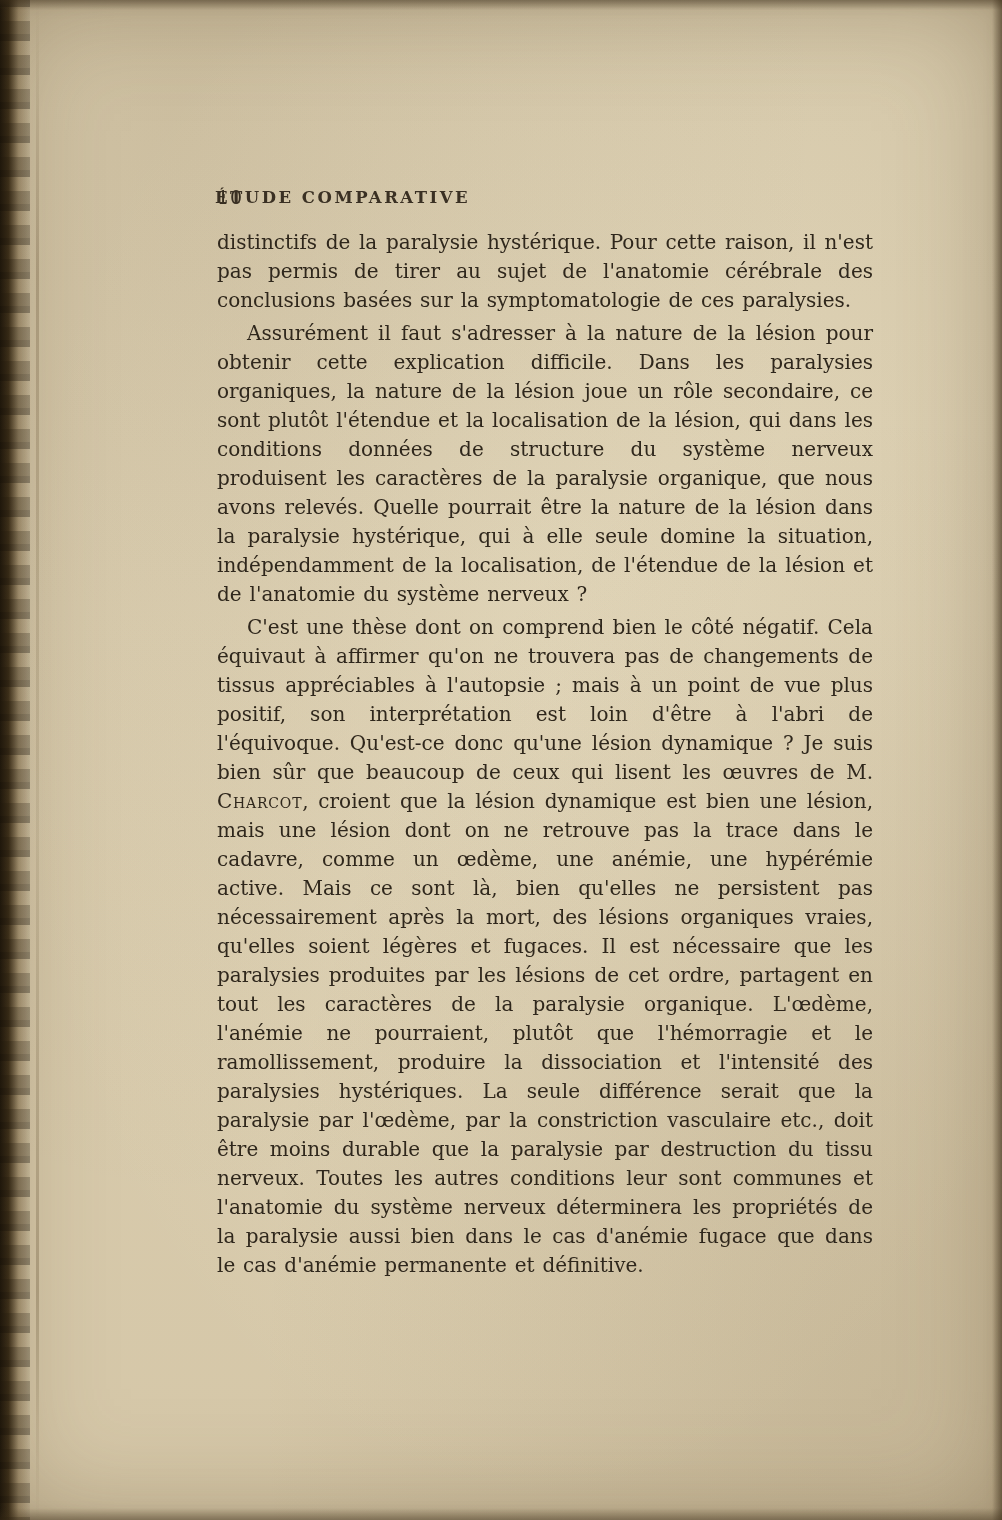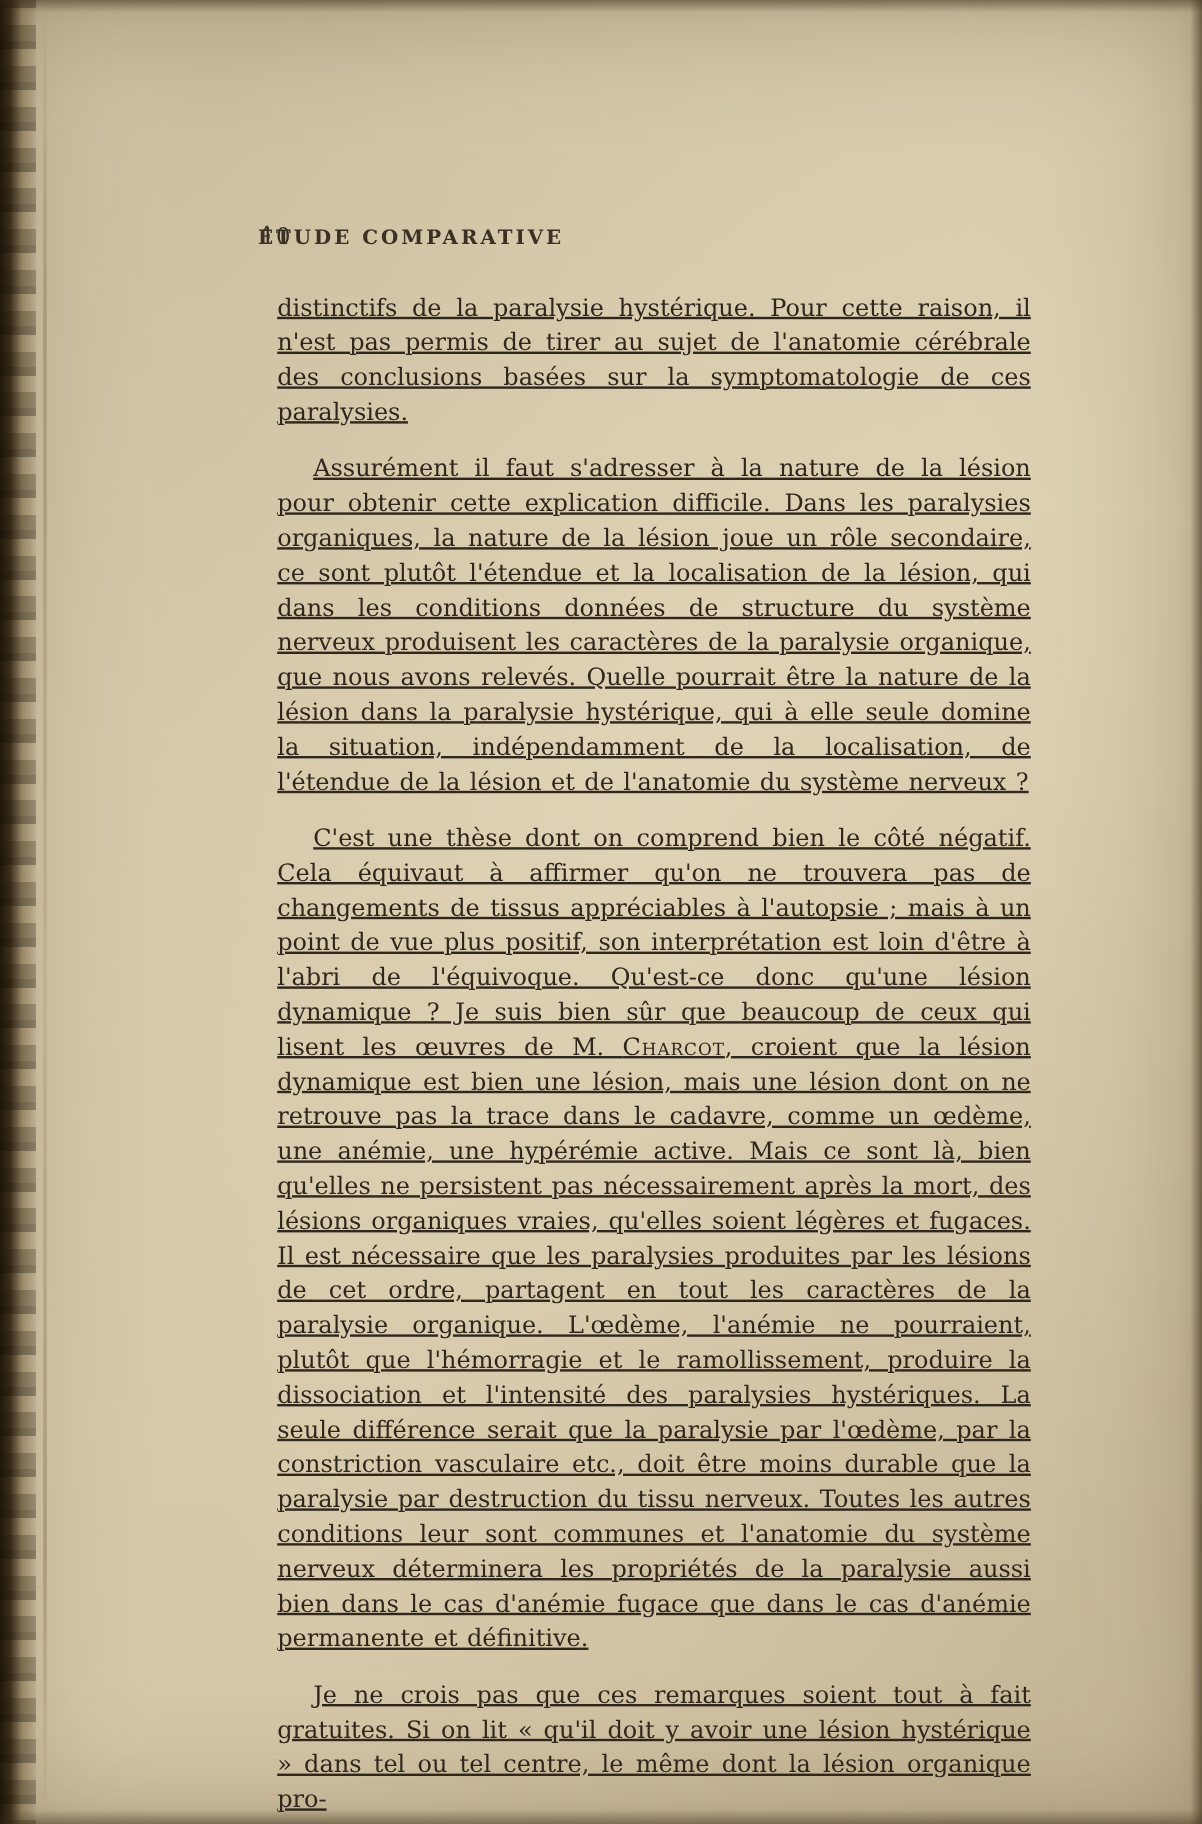--- a/index.html
+++ b/index.html
@@ -85,23 +85,22 @@
     top: 224px;
     left: 213px;
     width: 664px;
     color: #2f271c;
     font-size: 20px;
     line-height: 29px;
     text-align: justify;
     text-rendering: optimizeLegibility;
   }
   .text-block p {
-    margin: 18px;
+    margin: 4px;
     word-spacing: 1.5px;
-    text-decoration: underline;
   }
   .text-block p.indent { text-indent: 30px; }
   .text-block p.space-before { margin-top: 15px; }
   .sc { font-variant: small-caps; letter-spacing: 0.8px; }
 </style>
 </head>
 <body>
 
 <div class="scan">
   <div class="left-edge"></div>
@@ -112,15 +111,14 @@
 
   <div class="running-head">
     <span class="page-number">10</span>
     <span class="head-title">ÉTUDE COMPARATIVE</span>
   </div>
 
   <div class="text-block">
       <p class="">distinctifs de la paralysie hystérique. Pour cette raison, il n'est pas permis de tirer au sujet de l'anatomie cérébrale des conclusions basées sur la symptomatologie de ces paralysies.</p>
       <p class="indent">Assurément il faut s'adresser à la nature de la lésion pour obtenir cette explication difficile. Dans les paralysies organiques, la nature de la lésion joue un rôle secondaire, ce sont plutôt l'étendue et la localisation de la lésion, qui dans les conditions données de structure du système nerveux produisent les caractères de la paralysie organique, que nous avons relevés. Quelle pourrait être la nature de la lésion dans la paralysie hystérique, qui à elle seule domine la situation, indépendamment de la localisation, de l'étendue de la lésion et de l'anatomie du système nerveux ?</p>
       <p class="indent">C'est une thèse dont on comprend bien le côté négatif. Cela équivaut à affirmer qu'on ne trouvera pas de changements de tissus appréciables à l'autopsie ; mais à un point de vue plus positif, son interprétation est loin d'être à l'abri de l'équivoque. Qu'est-ce donc qu'une lésion dynamique ? Je suis bien sûr que beaucoup de ceux qui lisent les œuvres de M. <span class="sc">Charcot</span>, croient que la lésion dynamique est bien une lésion, mais une lésion dont on ne retrouve pas la trace dans le cadavre, comme un œdème, une anémie, une hypérémie active. Mais ce sont là, bien qu'elles ne persistent pas nécessairement après la mort, des lésions organiques vraies, qu'elles soient légères et fugaces. Il est nécessaire que les paralysies produites par les lésions de cet ordre, partagent en tout les caractères de la paralysie organique. L'œdème, l'anémie ne pourraient, plutôt que l'hémorragie et le ramollissement, produire la dissociation et l'intensité des paralysies hystériques. La seule différence serait que la paralysie par l'œdème, par la constriction vasculaire etc., doit être moins durable que la paralysie par destruction du tissu nerveux. Toutes les autres conditions leur sont communes et l'anatomie du système nerveux déterminera les propriétés de la paralysie aussi bien dans le cas d'anémie fugace que dans le cas d'anémie permanente et définitive.</p>
-      <p class="indent">Je ne crois pas que ces remarques soient tout à fait gratuites. Si on lit « qu'il doit y avoir une lésion hystérique » dans tel ou tel centre, le même dont la lésion organique pro-</p>
     </div>
 </div>
 
 </body></html>

